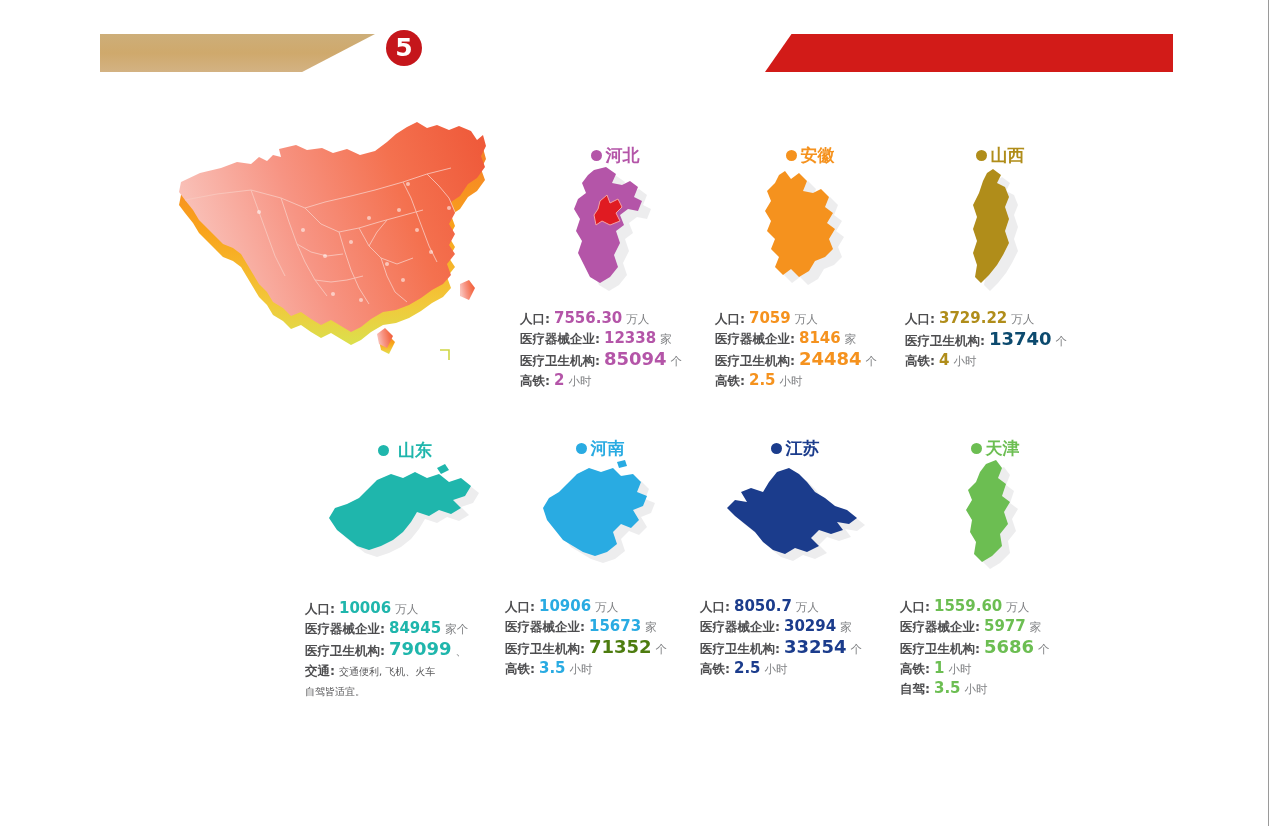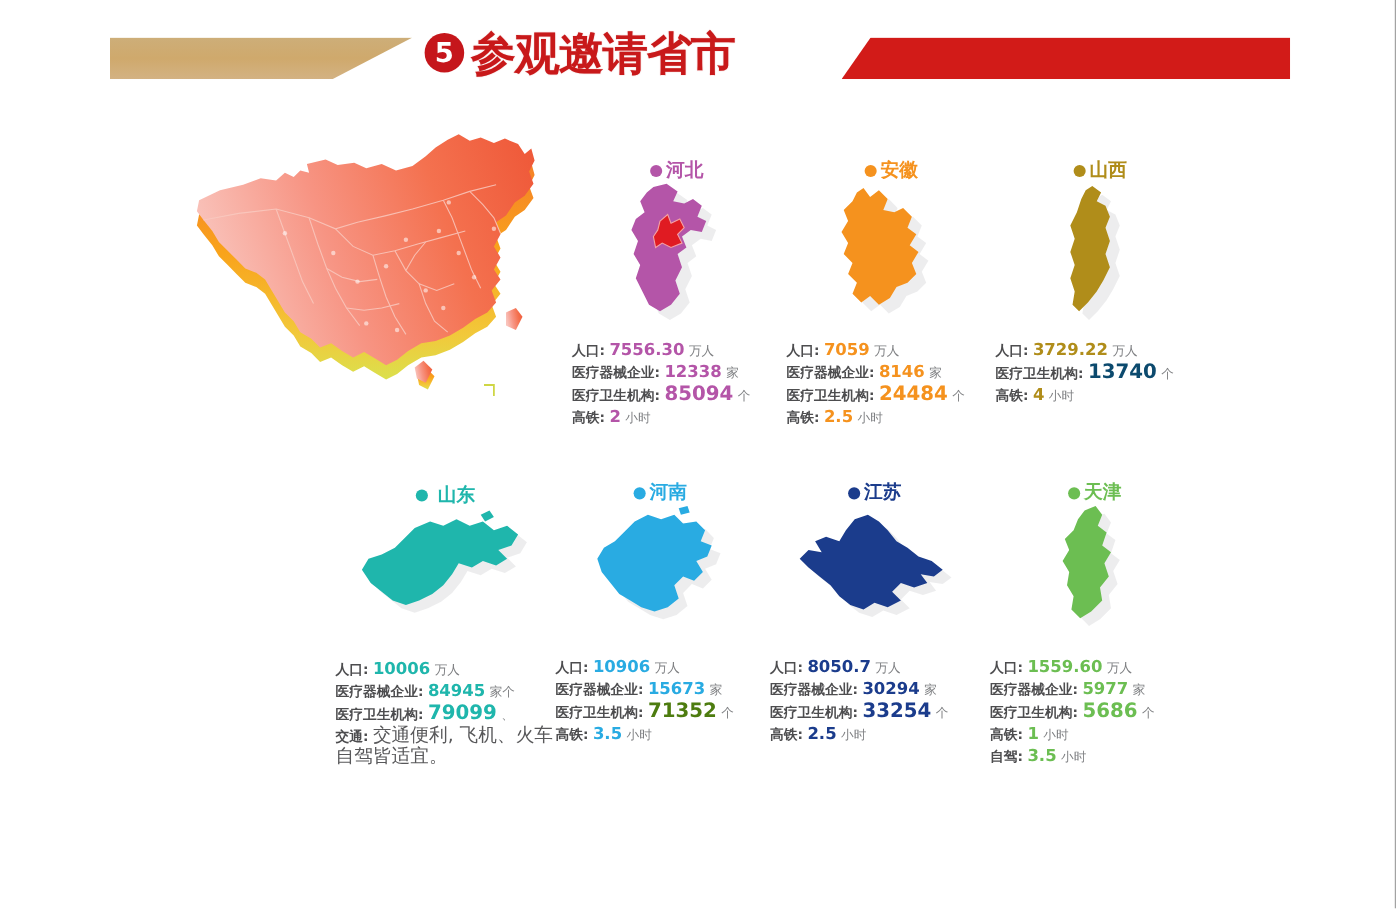--- a/index.html
+++ b/index.html
@@ -65,32 +65,31 @@
   .stats { margin-top: 4px; }
   .stat-line {
     font-size: 12.5px; line-height: 19px; white-space: nowrap;
     color: #58585a;
     font-family: "DejaVu Sans", "Liberation Sans", sans-serif;
   }
   .stat-label { font-weight: bold; color: #4d4d4f; }
   .stat-val { font-weight: bold; font-size: 15px; }
   .stat-val.big { font-size: 18px; }
   .stat-unit { color: #7f8083; font-size: 11.5px; }
-  .stat-free { color: #58585a; font-size: 17px; }
+  .stat-free { color: #58585a; font-size: 10px; }
 </style>
 </head>
 <body>
 
 <div class="header">
   <div class="hdr-gold"></div>
   <div class="hdr-red-right"></div>
   <div class="hdr-badge">
     <span>5</span>
   </div>
-  <div class="hdr-title">参观邀请省市</div>
 </div>
 
 <div class="china-map">
   <svg width="360" height="265" viewBox="0 0 360 265">
     <defs>
       <linearGradient id="chinaFill" x1="0" y1="0.4" x2="1" y2="0.15">
         <stop offset="0%" stop-color="#f9c3bb"></stop>
         <stop offset="35%" stop-color="#f79483"></stop>
         <stop offset="70%" stop-color="#f4714f"></stop>
         <stop offset="100%" stop-color="#ef5a3a"></stop>

